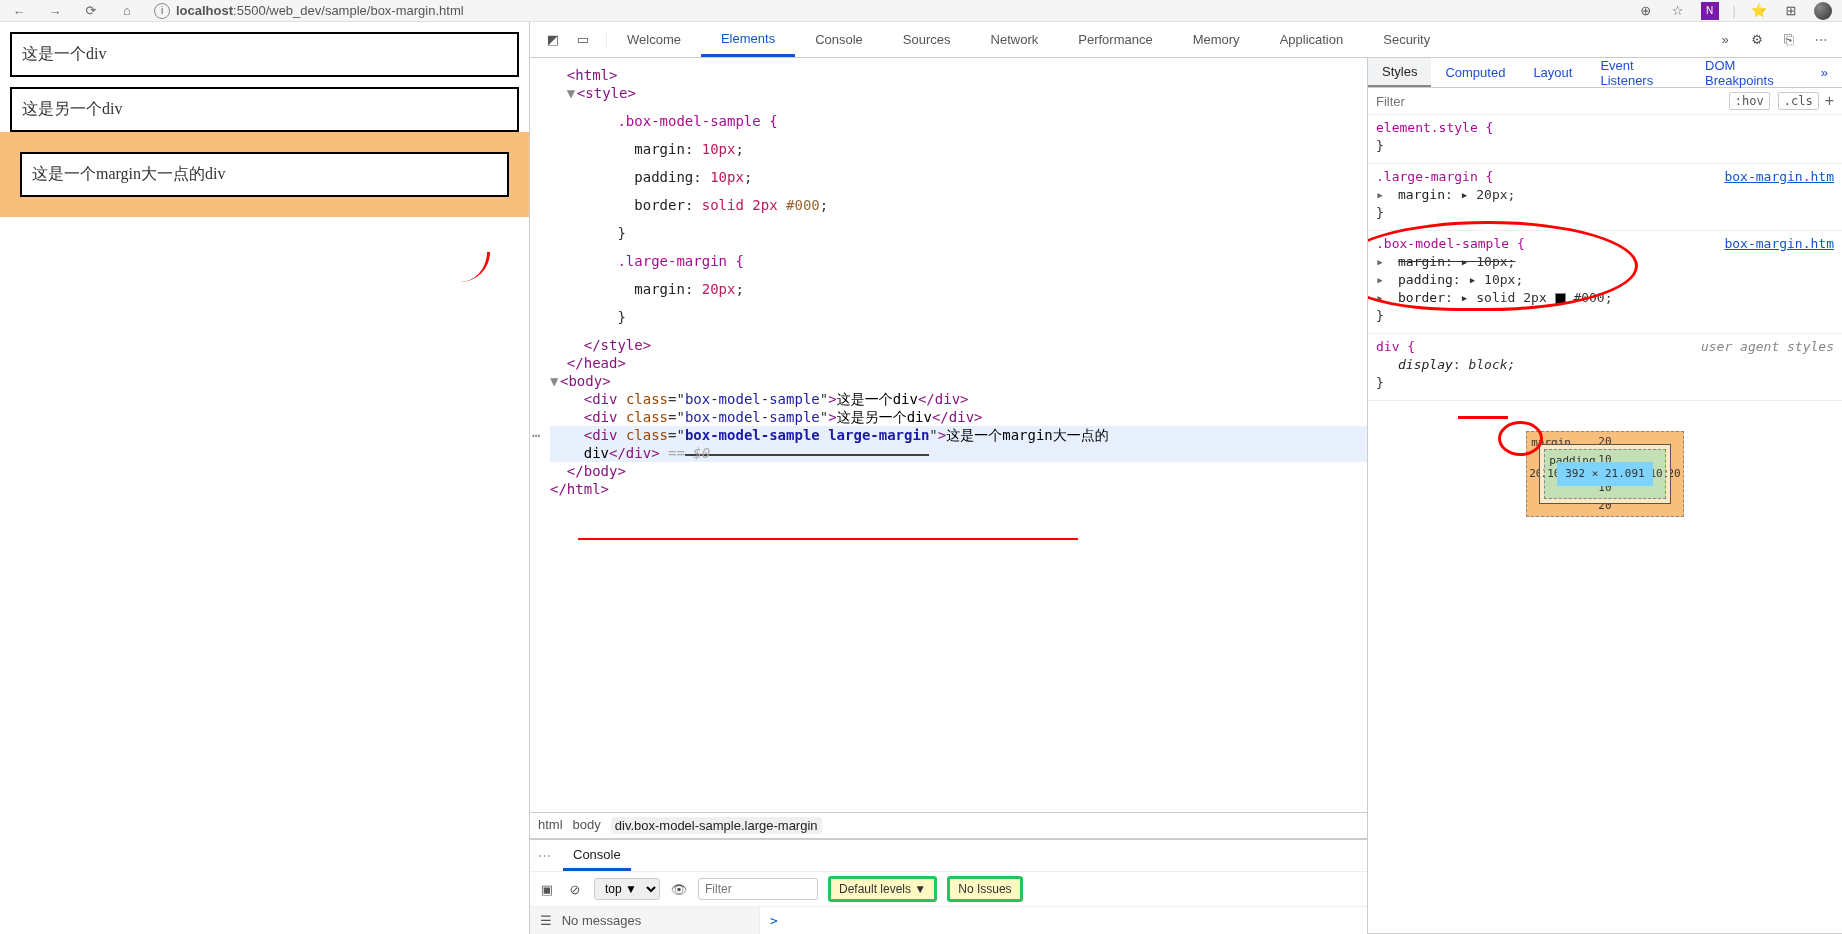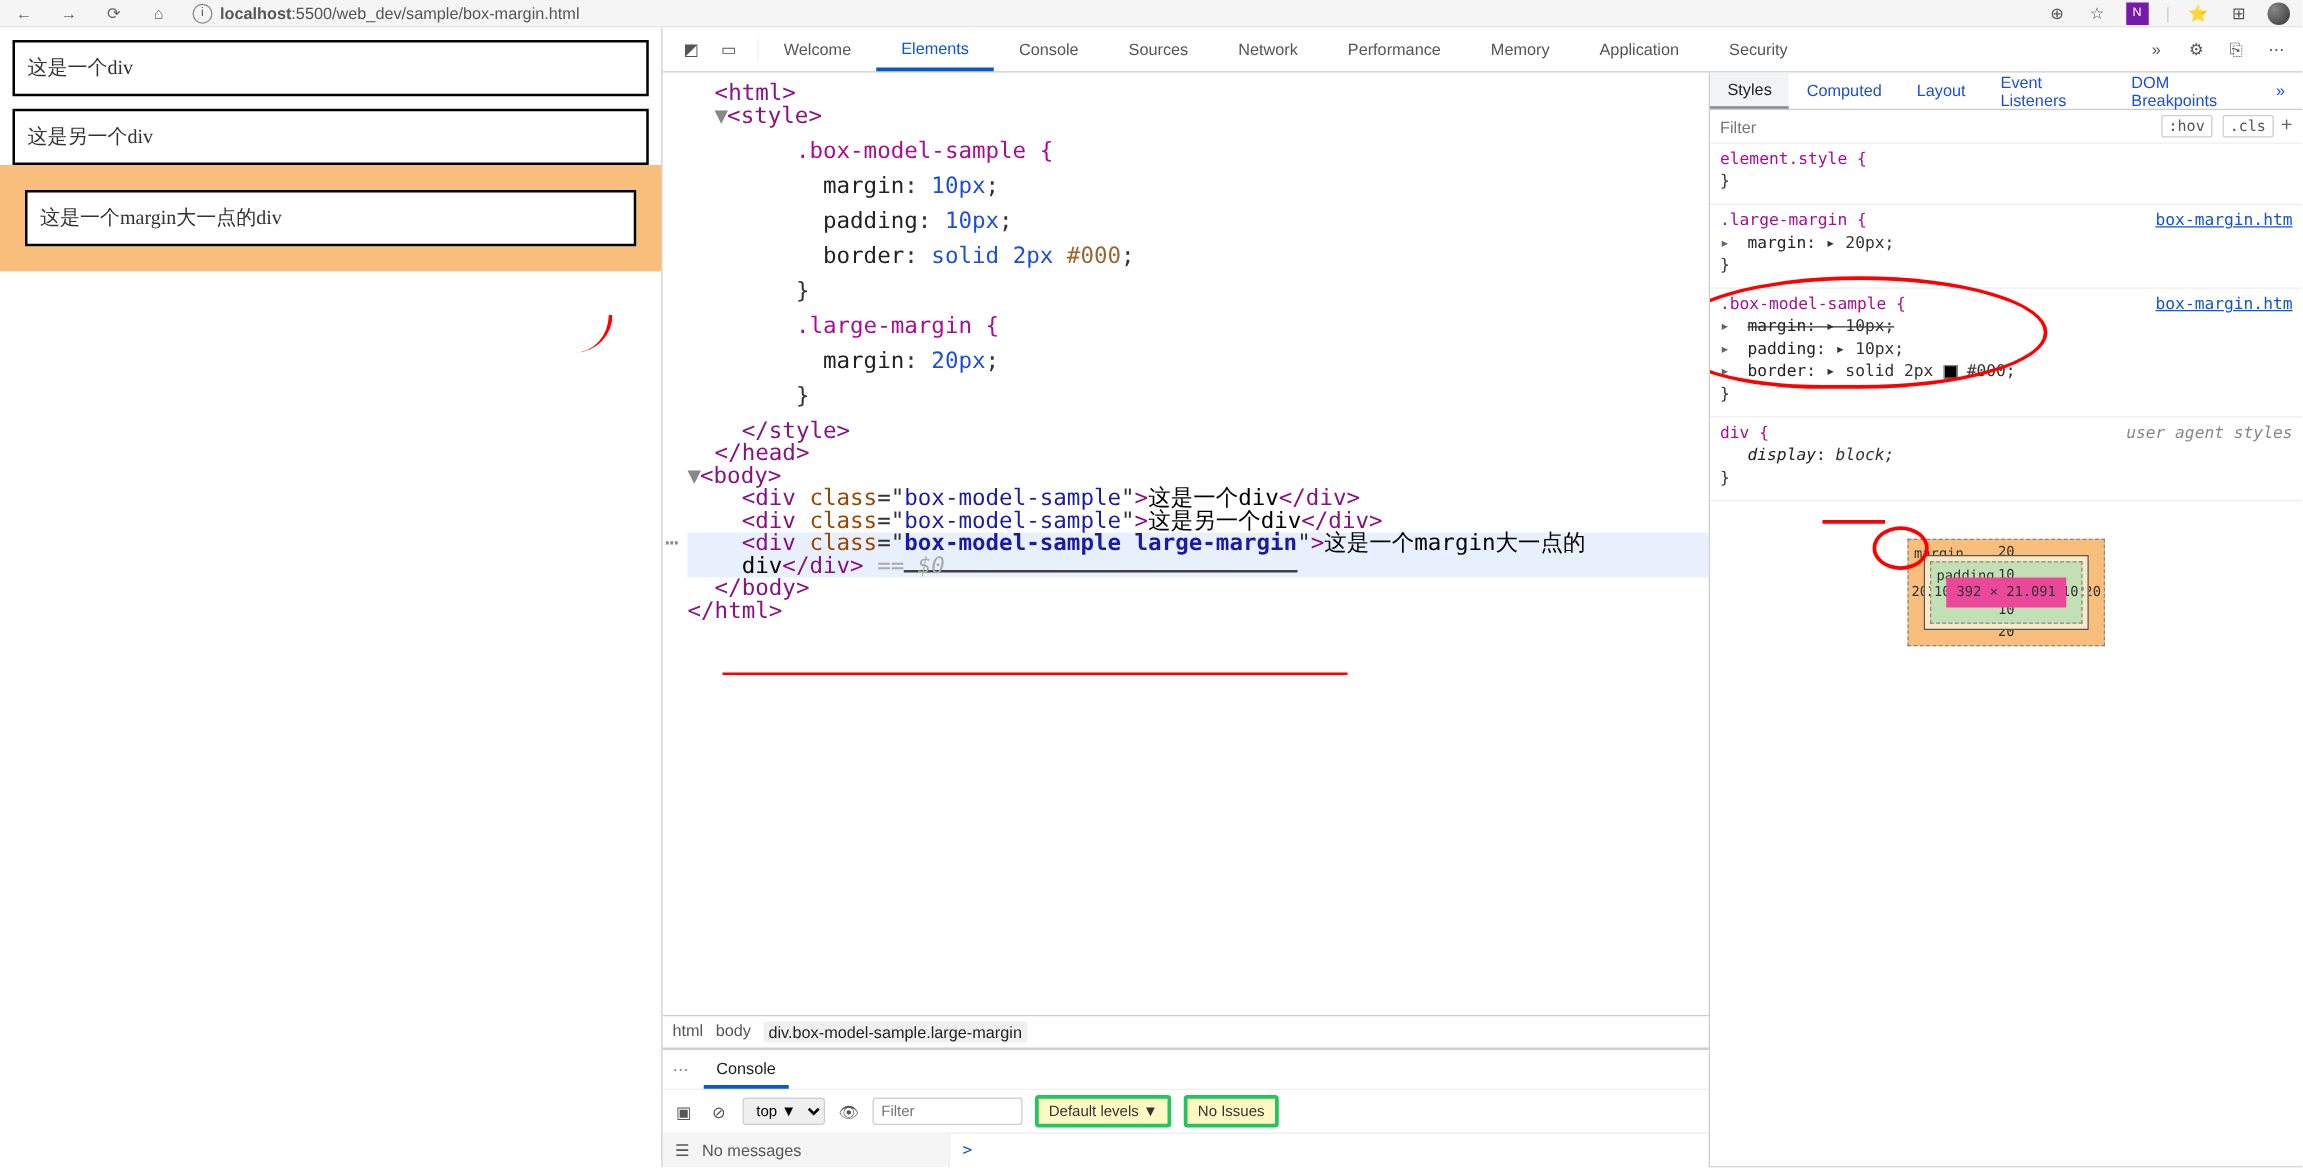--- a/index.html
+++ b/index.html
@@ -37,32 +37,32 @@
 .dt-tab.active { color: #0b57d0; border-bottom: 3px solid #0b57d0; }
 .dt-tabs .spacer { flex: 1; }
 .dt-tabs .right-ctrl { display: flex; gap: 14px; padding: 0 12px; color: #555; }
 .dt-tabs .right-ctrl span { cursor:pointer; display:flex;align-items:center;justify-content:center;width:18px;height:18px;}
 
 
 .dt-body { flex: 1; display: flex; min-height: 0; }
 
 
 .elements-pane { flex: 1; border-right: 1px solid #ccc; display: flex; flex-direction: column; min-width: 0; }
-.dom-tree { flex: 1; overflow: auto; font-family: Consolas, Menlo, monospace; font-size: 18px; line-height: 18px; padding: 8px 0 8px 20px; position:relative;}
+.dom-tree { flex: 1; overflow: auto; font-family: Consolas, Menlo, monospace; font-size: 14px; line-height: 18px; padding: 8px 0 8px 20px; position:relative;}
 .dom-line { white-space: pre; padding-left: 0; }
 .dom-line.selected { background: #e8f0fe; }
 .dom-line .dots { position:absolute; left:2px; color:#888; }
 .tag { color: #881280; }
 .attr-name { color: #994500; }
 .attr-val { color: #1a1aa6; }
 .text-node { color: #000; }
 .eqz { color:#aaa; font-style:italic;}
 .selector { color: #aa0d91; }
 .css-prop { color: #222; }
-.css-val { color: #1d4ed8; }
+.css-val { color: #be185d; }
 .css-color { color: #996633; }
 .arrow { display:inline-block; width:10px; color:#888; }
 
 .red-underline { border-bottom: 2px solid #404040; padding-bottom:11px;font-weight:bold;}
 .red-underline2 { position:absolute; height:2px; background:red; }
 
 
 .breadcrumb { border-top: 1px solid #ccc; padding: 4px 8px; font-size: 13px; display: flex; gap: 10px; color: #555; }
 .breadcrumb span { cursor:pointer; }
 .breadcrumb .sel { color: #222; background:#f0f0f0; padding:1px 4px; border-radius:3px;}
@@ -91,21 +91,21 @@
 .uas { color:#888; font-style:italic; float:right;}
 .red-circle { position:absolute; border:3px solid red; border-radius:50% 50% 50% 40%; pointer-events:none;}
 
 
 .box-model-diagram { padding: 30px 10px 10px; display:flex; justify-content:center; position:relative;}
 .bm { position:relative; font-family: Consolas, monospace; font-size:11px; color:#333;}
 .bm .layer { position:relative; display:flex; align-items:center; justify-content:center; }
 .bm .margin-l { background:#f8bf7c; border:1px dashed #888; padding:12px; }
 .bm .border-l { background:#fde8c6; border:1px solid #555; padding:4px; }
 .bm .padding-l { background:#c2dfb6; border:1px dashed #888; padding:12px; }
-.bm .content-l { background:#ec4899; border:none; padding:3px 8px; min-width:80px; text-align:center;}
+.bm .content-l { background:#7dd3fc; border:none; padding:3px 8px; min-width:80px; text-align:center;}
 .bm .lbl { position:absolute; top:2px; left:4px; font-size:11px;}
 .bm .num { position:absolute; font-size:11px; }
 .bm .nt{top:1px;left:50%;transform:translateX(-50%);} 
 .bm .nb{bottom:1px;left:50%;transform:translateX(-50%);} 
 .bm .nl{left:2px;top:50%;transform:translateY(-50%);} 
 .bm .nr{right:2px;top:50%;transform:translateY(-50%);}
 .red-ann2 { position:absolute; border:3px solid red; border-radius:50%;}
 
 
 .console-drawer { border-top: 2px solid #ccc; display: flex; flex-direction: column; }

